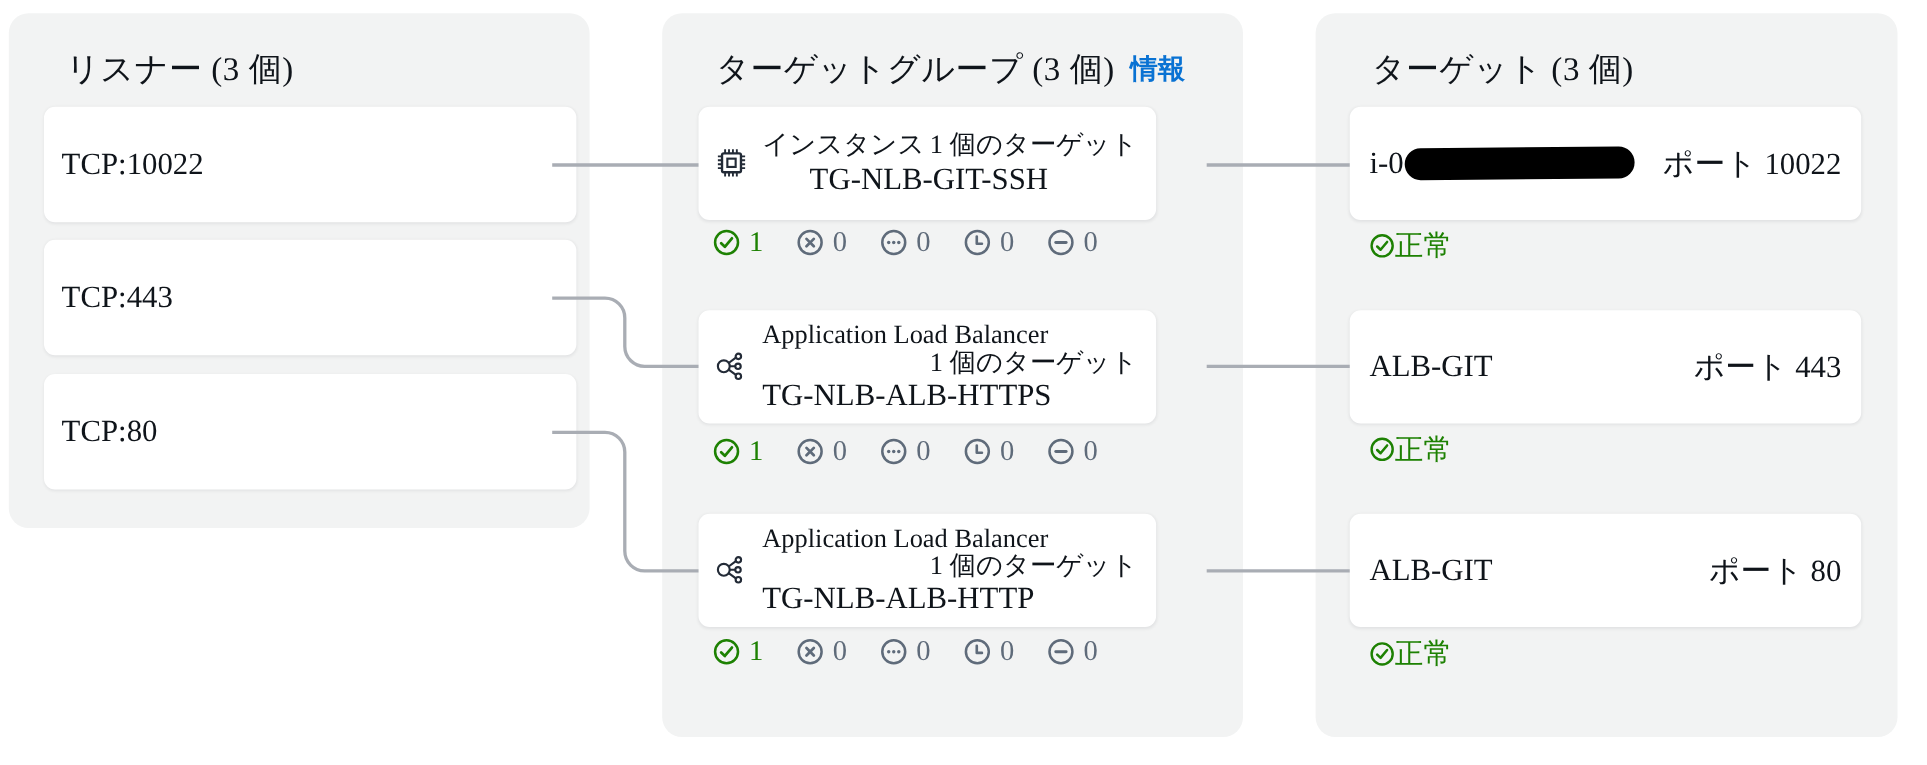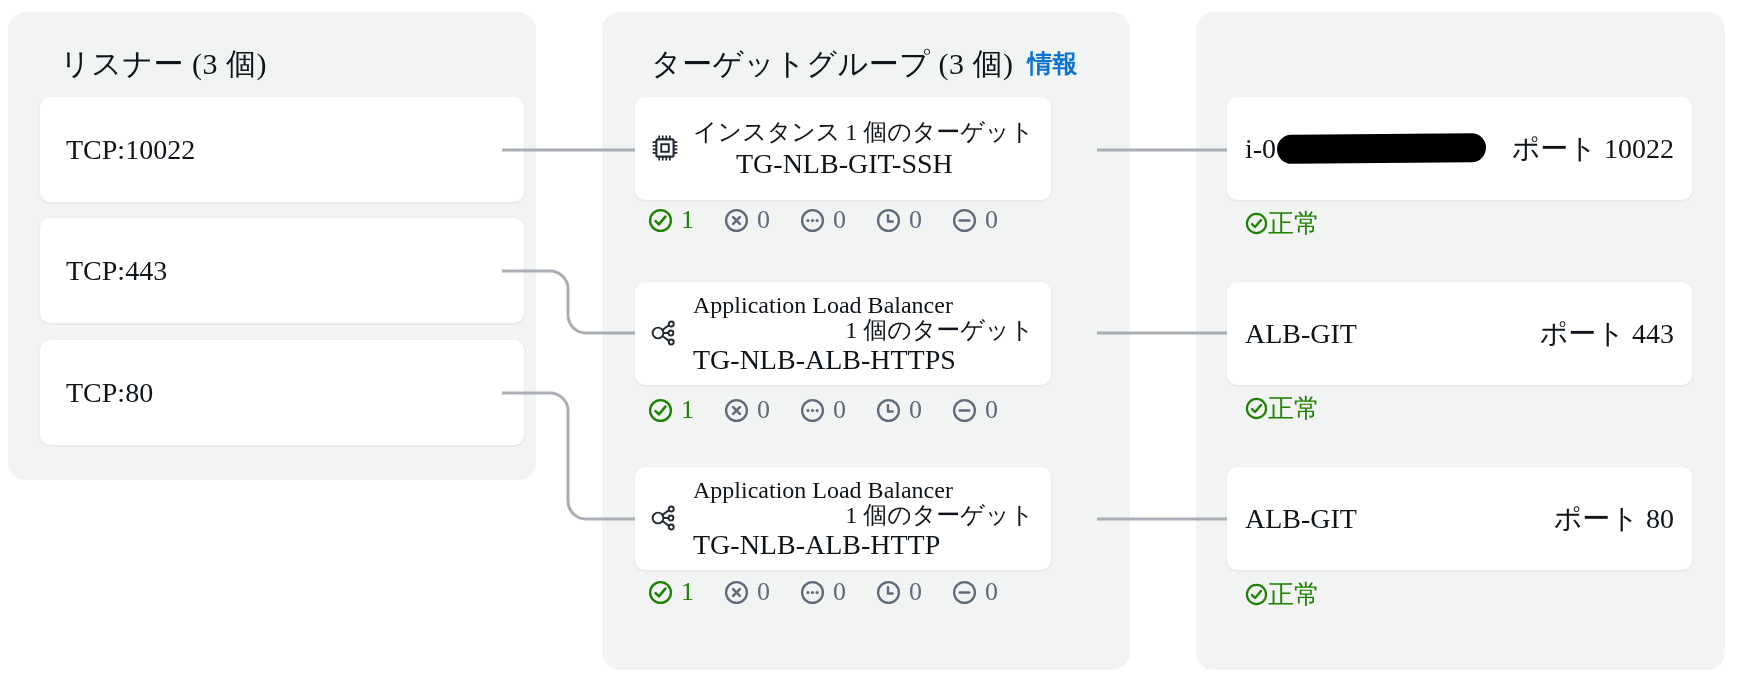--- a/index.html
+++ b/index.html
@@ -18,21 +18,21 @@
   .panel-tg h2 { left:49px; }
   .panel-targets h2 { left:51px; }
   .info-link { font-size:25px; font-weight:700; color:#0972d3; margin-left:14px; cursor:pointer;
                vertical-align:2px; letter-spacing:0; }
 
   .card { position:absolute; background:#ffffff; border-radius:10px;
           box-shadow:0 1px 3px rgba(15,20,26,0.07); }
 
   
   .l-card { left:32px; width:484px; height:105px; display:flex; align-items:center;
-            padding-left:26px; font-size:28px; cursor:pointer; }
+            padding-left:16px; font-size:28px; cursor:pointer; }
   .l-card-1 { top:85px; } .l-card-2 { top:206px; } .l-card-3 { top:328px; }
 
   
   .tg-card { left:33px; width:416px; height:103px; }
   .tg-card-1 { top:85px; } .tg-card-2 { top:270px; } .tg-card-3 { top:455px; }
   .tg-icon { position:absolute; left:16px; top:37px; width:28px; height:28px; }
   .tg-row1 { position:absolute; left:58px; right:17px; top:21px; display:flex;
              justify-content:space-between; font-size:24px; line-height:28px; }
   .tg-name-1 { position:absolute; left:58px; top:50px; font-size:28px; line-height:34px; cursor:pointer;margin-left:43px; }
   .tg-type-alb { position:absolute; left:58px; top:10px; font-size:24px; line-height:26px; }
@@ -259,20 +259,23 @@
         <svg width="25" height="25" viewBox="0 0 24 24">
           <circle cx="12" cy="12" r="10" fill="none" stroke="#5f6b7a" stroke-width="2.2"></circle>
           <path d="M7.5 12 H16.5" stroke="#5f6b7a" stroke-width="2.6" stroke-linecap="round"></path>
         </svg>
           <span class="cnum">0</span>
         </span>
     </div>
   </section>
 
   <section class="panel panel-targets">
+    <h2>
+      <span>ターゲット (3 個)</span>
+    </h2>
 
     <div class="card t-card t-card-1">
       <span class="t-id">
         <span>i-0</span>
         <span class="redaction"></span>
       </span>
       <span>ポート 10022</span>
     </div>
     <div class="health-row health-row-1">
       <svg width="23" height="23" viewBox="0 0 24 24">

